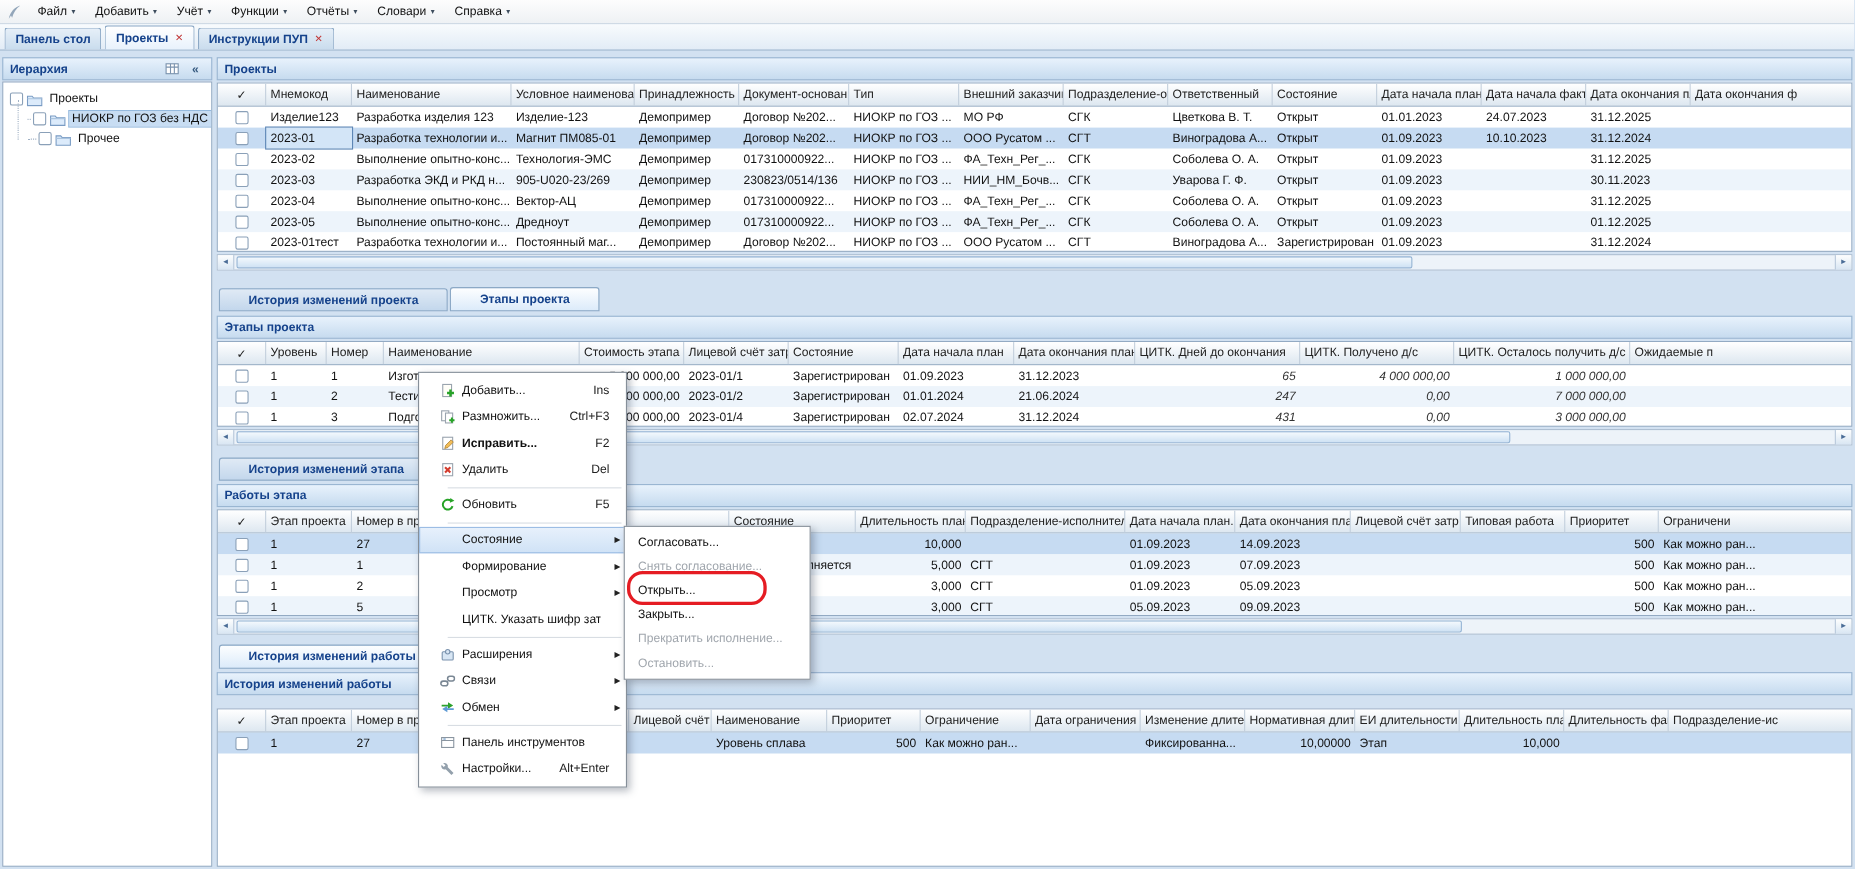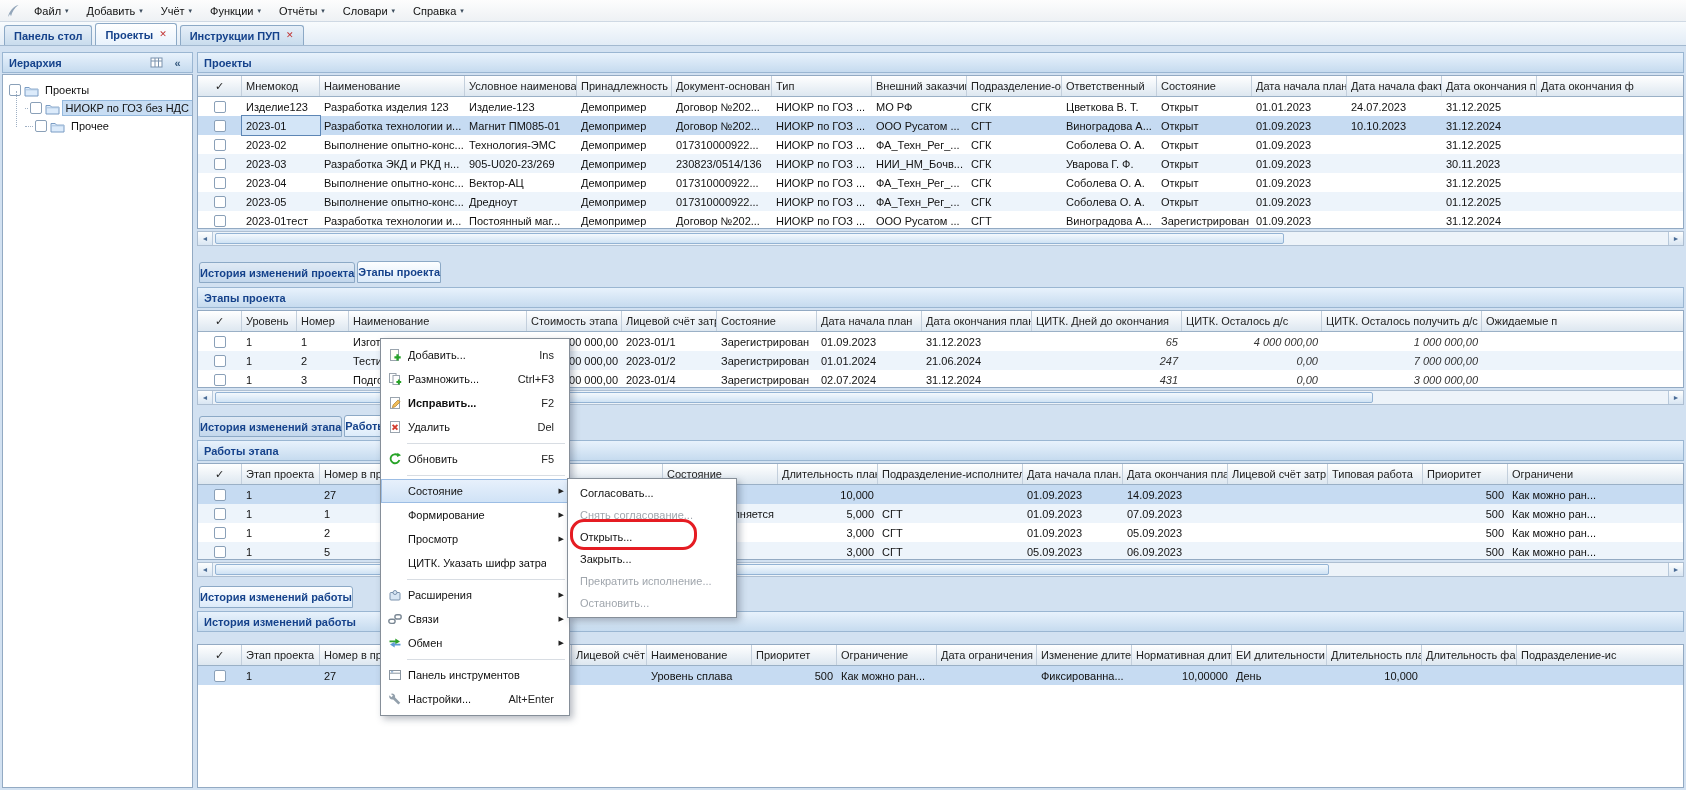--- a/index.html
+++ b/index.html
@@ -54,28 +54,28 @@
 .chk-col{justify-content:center}
 
 
 .hscroll{position:absolute;left:2px;right:2px;height:15px;background:#edf3f9;border:1px solid #aebfd2;display:flex;align-items:center}
 .sb-btn{flex:none;width:15px;height:13px;display:flex;align-items:center;justify-content:center;font-size:7px;color:#4a6c96;background:linear-gradient(#fdfefe,#d9e6f3);border-right:1px solid #b7c8da}
 .sb-btn.right{border-left:1px solid #b7c8da;border-right:none;margin-left:auto}
 .sb-thumb{height:11px;margin-left:2px;background:linear-gradient(#f4f9fd,#cfe2f4);border:1px solid #93b3d4;border-radius:2px}
 
 
 .tabstrip{position:absolute;left:2px;right:2px;height:23px;display:flex;align-items:flex-end;gap:2px;padding-left:2px}
-.stab{height:21px;padding:0 0;display:flex;align-items:center;border:1px solid #8ca9c6;border-radius:3px 3px 0 0;background:linear-gradient(#e0eaf5,#c3d7ec);color:#15428b;font-weight:bold;white-space:nowrap}
+.stab{height:21px;padding:0 26px;display:flex;align-items:center;border:1px solid #8ca9c6;border-radius:3px 3px 0 0;background:linear-gradient(#e0eaf5,#c3d7ec);color:#15428b;font-weight:bold;white-space:nowrap}
 .stab.active{background:linear-gradient(#fdfeff,#dcebfa);height:22px}
 
 
 .ctx{position:absolute;background:#fff;border:1px solid #868f99;box-shadow:3px 3px 7px rgba(50,60,80,.35)}
 #ctx-menu{left:380px;top:338px;width:190px;padding:4px 0;z-index:50}
 #ctx-submenu{left:567px;top:478px;width:170px;padding:3px 0;z-index:55}
-.ci{height:24px;display:flex;align-items:center;padding:0 5px 0 4px;position:relative;white-space:nowrap}
+.ci{height:24px;display:flex;align-items:center;padding:0 5px 0 16px;position:relative;white-space:nowrap}
 .ci.sub{height:22px;padding-left:12px}
 .ci-icon{width:20px;display:flex;justify-content:center;align-items:center;margin-right:3px;flex:none}
 .ci-label{flex:1;overflow:hidden}
 .ci.bold .ci-label{font-weight:bold}
 .ci.disabled .ci-label{color:#a0a6ad}
 .ci-short{color:#222;margin-left:8px}
 .ci-arrow{width:10px;text-align:right;font-size:7px;color:#222;flex:none}
 .ci.hl{background:linear-gradient(#e8f1fc,#cfe2f6);outline:1px solid #9cbde4;outline-offset:-1px}
 .ci-sep{height:8px;display:flex;align-items:center;margin-left:26px;margin-right:4px}
 .ci-sep::after{content:"";flex:1;border-top:1px solid #d8dde3}
@@ -366,21 +366,21 @@
           <div class="g-hc chk-col" style="width:44px">✓</div>
           <div class="g-hc" style="width:55px">Уровень</div>
           <div class="g-hc" style="width:52px">Номер</div>
           <div class="g-hc" style="width:178px">Наименование</div>
           <div class="g-hc" style="width:95px">Стоимость этапа</div>
           <div class="g-hc" style="width:95px">Лицевой счёт затрат</div>
           <div class="g-hc" style="width:100px">Состояние</div>
           <div class="g-hc" style="width:105px">Дата начала план</div>
           <div class="g-hc" style="width:110px">Дата окончания план</div>
           <div class="g-hc" style="width:150px">ЦИТК. Дней до окончания</div>
-          <div class="g-hc" style="width:140px">ЦИТК. Осталось д/с</div>
+          <div class="g-hc" style="width:140px">ЦИТК. Получено д/с</div>
           <div class="g-hc" style="width:160px">ЦИТК. Осталось получить д/с</div>
           <div class="g-hc" style="width:220px">Ожидаемые п</div>
         </div>
         <div class="g-row">
           <div class="g-c chk-col" style="width:44px">
             <span class="chk"></span>
           </div>
           <div class="g-c" style="width:55px">1</div>
           <div class="g-c" style="width:52px">1</div>
           <div class="g-c" style="width:178px">Изготовление...</div>
@@ -517,21 +517,21 @@
           <div class="g-c chk-col" style="width:44px">
             <span class="chk"></span>
           </div>
           <div class="g-c" style="width:78px">1</div>
           <div class="g-c" style="width:78px">5</div>
           <div class="g-c" style="width:265px"></div>
           <div class="g-c right" style="width:115px"></div>
           <div class="g-c right" style="width:100px">3,000</div>
           <div class="g-c" style="width:145px">СГТ</div>
           <div class="g-c" style="width:100px">05.09.2023</div>
-          <div class="g-c" style="width:105px">06.09.2023</div>
+          <div class="g-c" style="width:105px">09.09.2023</div>
           <div class="g-c" style="width:100px"></div>
           <div class="g-c" style="width:95px"></div>
           <div class="g-c right" style="width:85px">500</div>
           <div class="g-c" style="width:190px">Как можно ран...</div>
         </div>
       </div>
     <div class="hscroll" style="top:516px">
       <span class="sb-btn">◄</span>
       <span class="sb-thumb" style="width:75%"></span>
       <span class="sb-btn right">►</span>
@@ -570,21 +570,21 @@
           <div class="g-c" style="width:78px">1</div>
           <div class="g-c" style="width:72px">27</div>
           <div class="g-c" style="width:180px"></div>
           <div class="g-c" style="width:75px"></div>
           <div class="g-c" style="width:105px">Уровень сплава</div>
           <div class="g-c right" style="width:85px">500</div>
           <div class="g-c" style="width:100px">Как можно ран...</div>
           <div class="g-c" style="width:100px"></div>
           <div class="g-c" style="width:95px">Фиксированна...</div>
           <div class="g-c right" style="width:100px">10,00000</div>
-          <div class="g-c" style="width:95px">День</div>
+          <div class="g-c" style="width:95px">Этап</div>
           <div class="g-c right" style="width:95px">10,000</div>
           <div class="g-c" style="width:95px"></div>
           <div class="g-c" style="width:200px"></div>
         </div>
       </div>
 
   </div>
 
   <div class="ctx" id="ctx-menu">
       <div class="ci">

